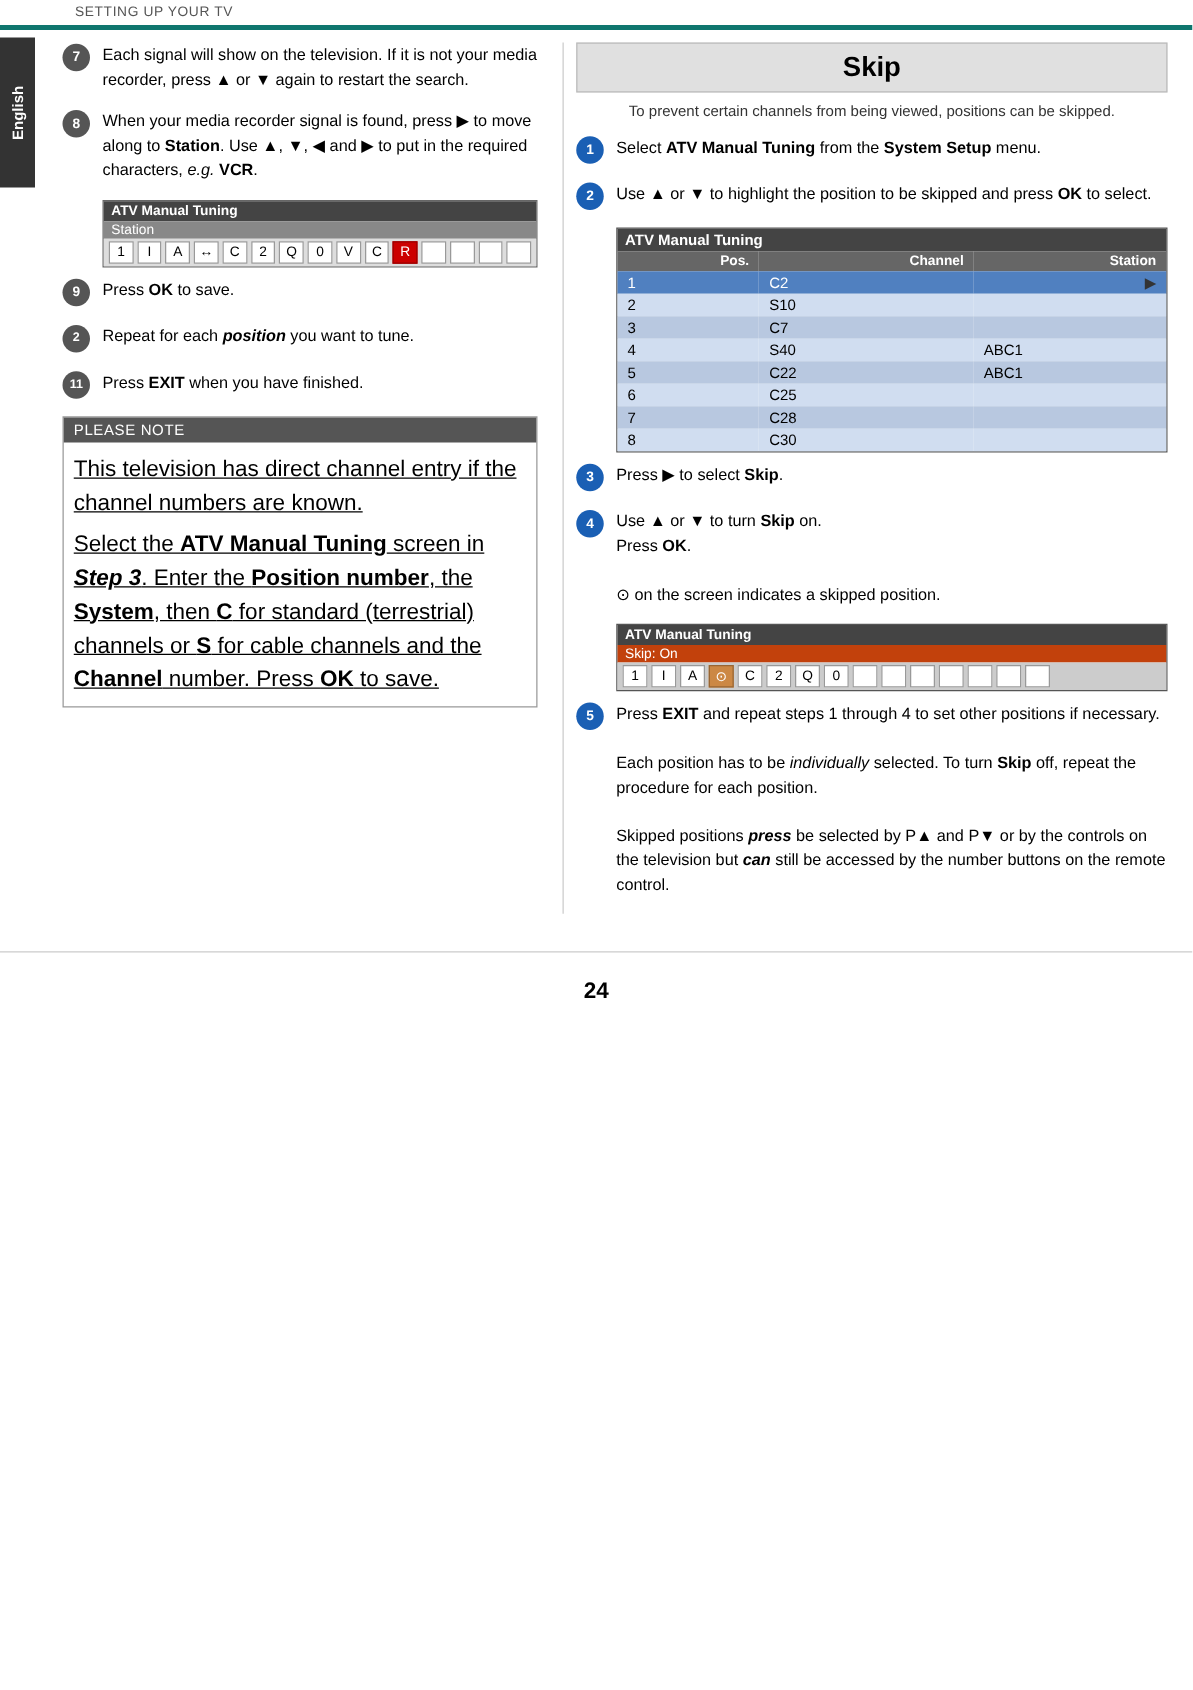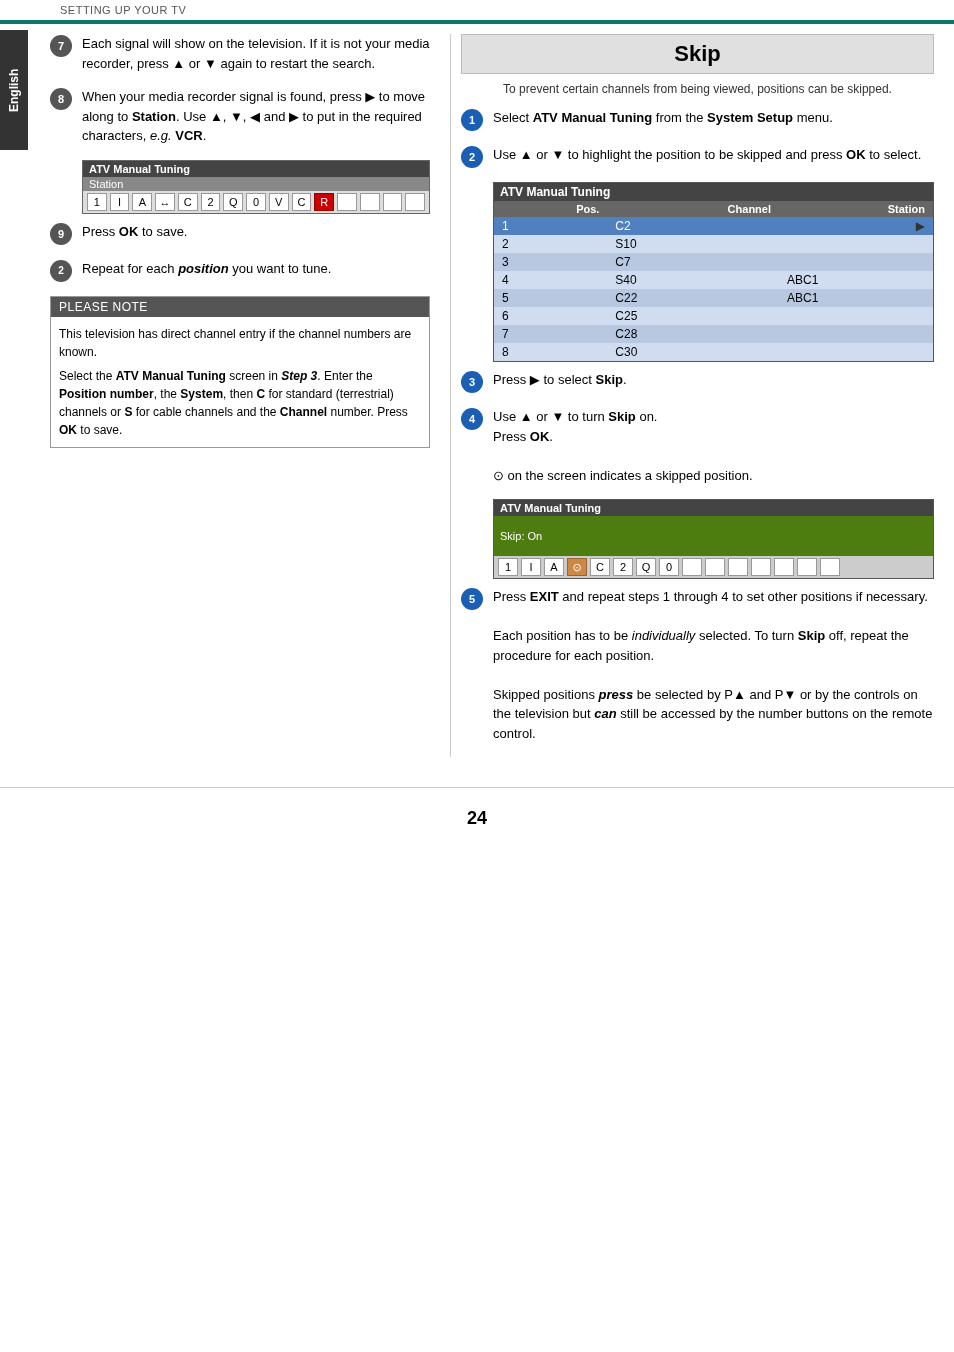--- a/index.html
+++ b/index.html
@@ -156,22 +156,23 @@
       background: #555;
       color: #fff;
       padding: 3px 8px;
       font-size: 12px;
       font-weight: normal;
       letter-spacing: 0.5px;
     }
 
     .note-box-content {
       padding: 8px;
-      font-size: 12px;
+      font-size: 18px;
       line-height: 1.5;
+      text-decoration: underline;
     }
 
     
     .skip-title {
       text-align: center;
       font-size: 22px;
       font-weight: bold;
       background: #e0e0e0;
       padding: 6px;
       margin-bottom: 8px;
@@ -247,23 +248,23 @@
 
     .skip-atv-header {
       background: #444;
       color: #fff;
       padding: 2px 6px;
       font-size: 11px;
       font-weight: bold;
     }
 
     .skip-atv-subheader {
-      background: #4d7c0f;
-      color: #fff;
-      padding: 14px 6px;
+      background: #c2410c;
+      color: #fff;
+      padding: 1px 6px;
       font-size: 11px;
     }
 
     .skip-atv-row {
       display: flex;
       padding: 2px 4px;
       gap: 3px;
       background: #ccc;
     }
 
@@ -340,20 +341,26 @@
         </div>
       </div>
 
       <div class="step-item">
         <div class="step-circle" style="font-size:10px;">2</div>
         <div class="step-text">
           Repeat for each <b><i>position</i></b> you want to tune.
         </div>
       </div>
 
+      <div class="step-item">
+        <div class="step-circle" style="font-size:10px;">11</div>
+        <div class="step-text">
+          Press <b>EXIT</b> when you have finished.
+        </div>
+      </div>
 
       <div class="note-box">
         <div class="note-box-header">PLEASE NOTE</div>
         <div class="note-box-content">
           <p>This television has direct channel entry if the channel numbers are known.</p>
           <p style="margin-top:6px;">Select the <b>ATV Manual Tuning</b> screen in <b><i>Step 3</i></b>. Enter the <b>Position number</b>, the <b>System</b>, then <b>C</b> for standard (terrestrial) channels or <b>S</b> for cable channels and the <b>Channel</b> number. Press <b>OK</b> to save.</p>
         </div>
       </div>
 
     </div>

